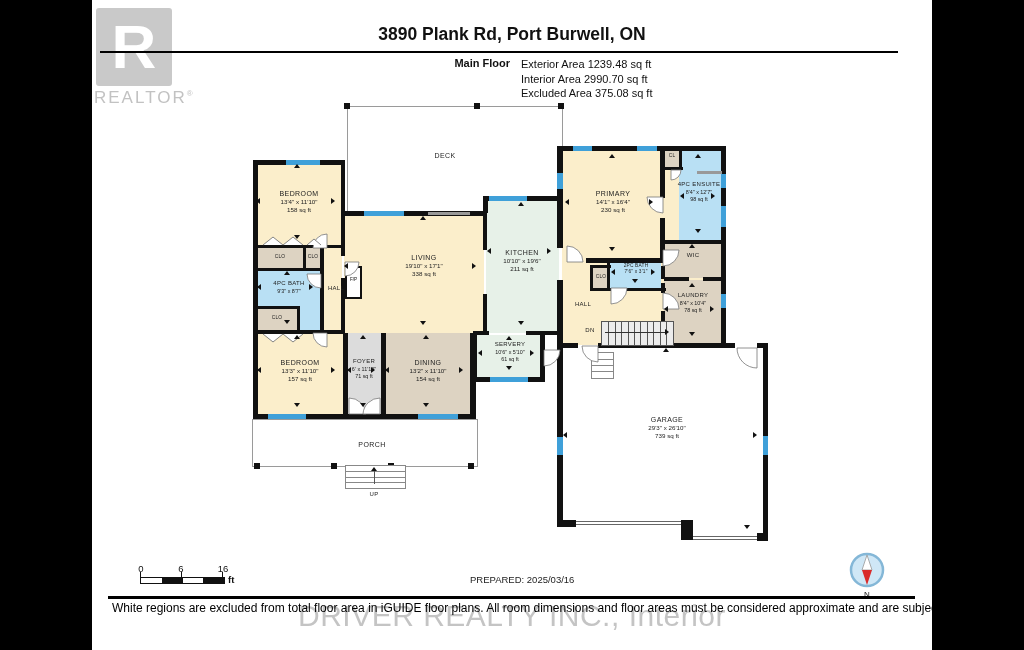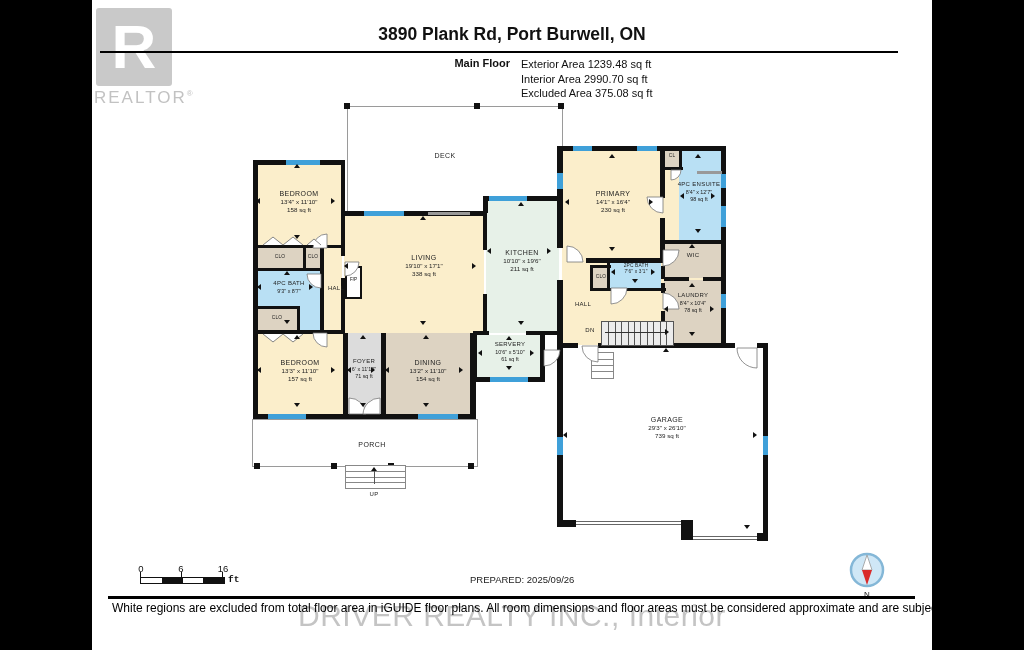--- a/index.html
+++ b/index.html
@@ -390,23 +390,23 @@
 <div class="scale-num" style="left:215px;top:563px;width:16px;">16</div>
 <div class="scale-tick" style="left:140px;top:572px;"></div>
 <div class="scale-tick" style="left:181px;top:572px;"></div>
 <div class="scale-tick" style="left:222px;top:572px;"></div>
 <div class="scale-bar">
   <div style="background:#fff"></div>
     <div style="background:#111"></div>
   <div style="background:#fff"></div>
     <div style="background:#111"></div>
 </div>
-<div class="scale-unit" style="left:228px;top:574px;font-family:Liberation Mono, monospace;">ft</div>
-
-<div class="prepared">PREPARED: 2025/09/26</div>
+<div class="scale-unit" style="left:228px;top:574px;">ft</div>
+
+<div class="prepared">PREPARED: 2025/03/16</div>
 
 <svg class="abs" style="left:845px;top:550px;" width="46" height="50">
   <circle cx="22" cy="20" r="16" fill="#cfe7f6" stroke="#84b7d7" stroke-width="2.5"></circle>
   <polygon points="22,5 27,20 17,20" fill="#ffffff" stroke="#999" stroke-width="0.8"></polygon>
   <polygon points="22,35 27,20 17,20" fill="#d92b2b"></polygon>
   <text x="22" y="47" text-anchor="middle" class="compass-n" fill="#111">N</text>
 </svg>
 
 <div class="watermark">DRIVER REALTY INC., Interior</div>
 <div class="footer-rule"></div>

